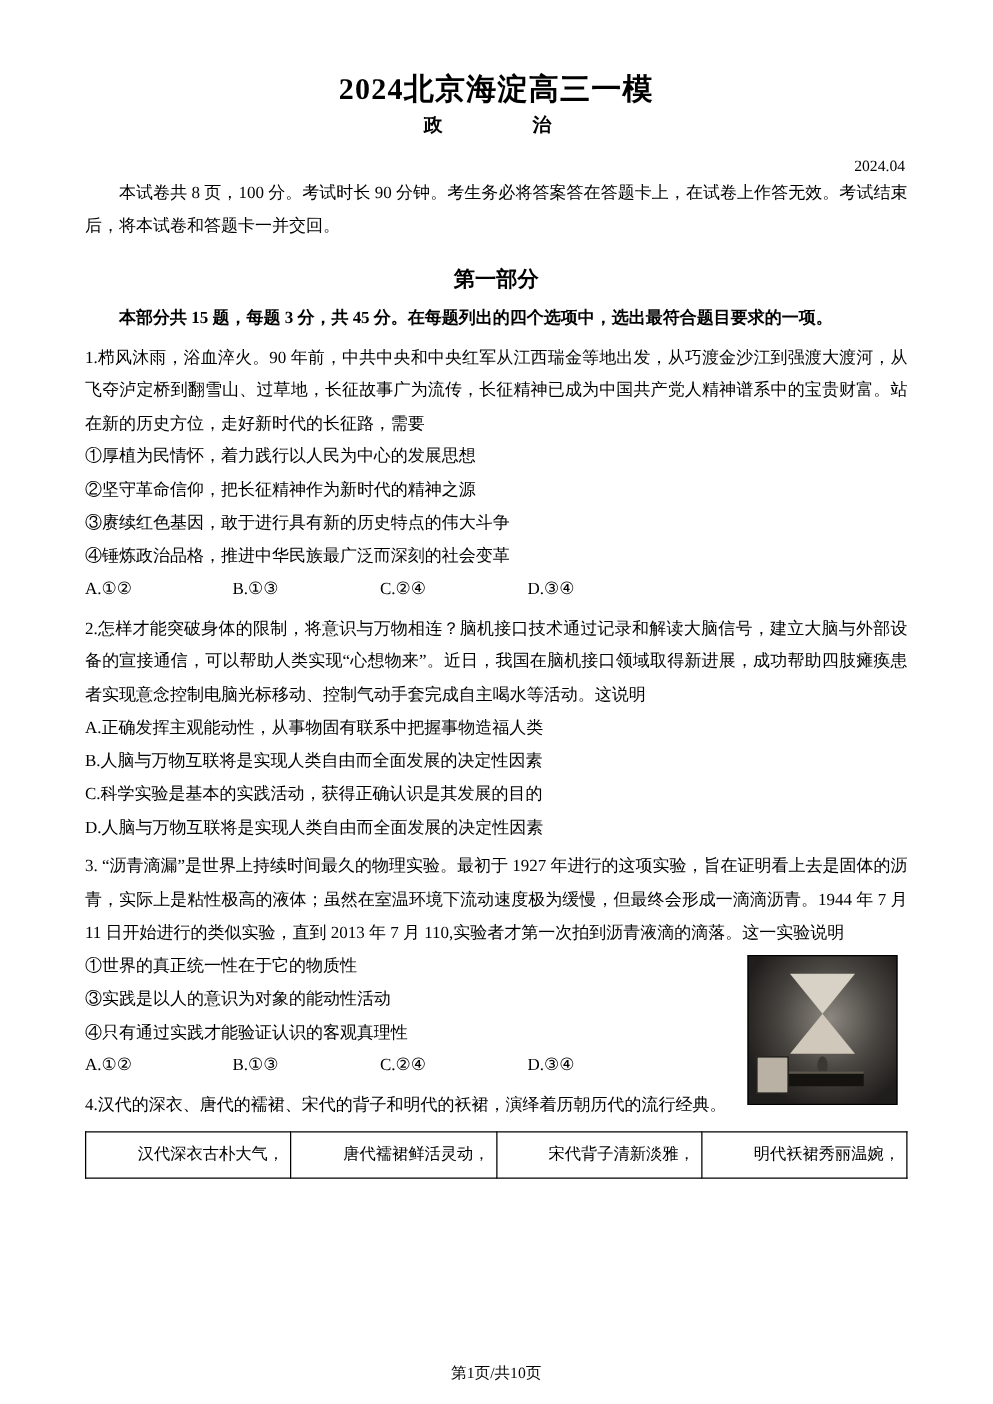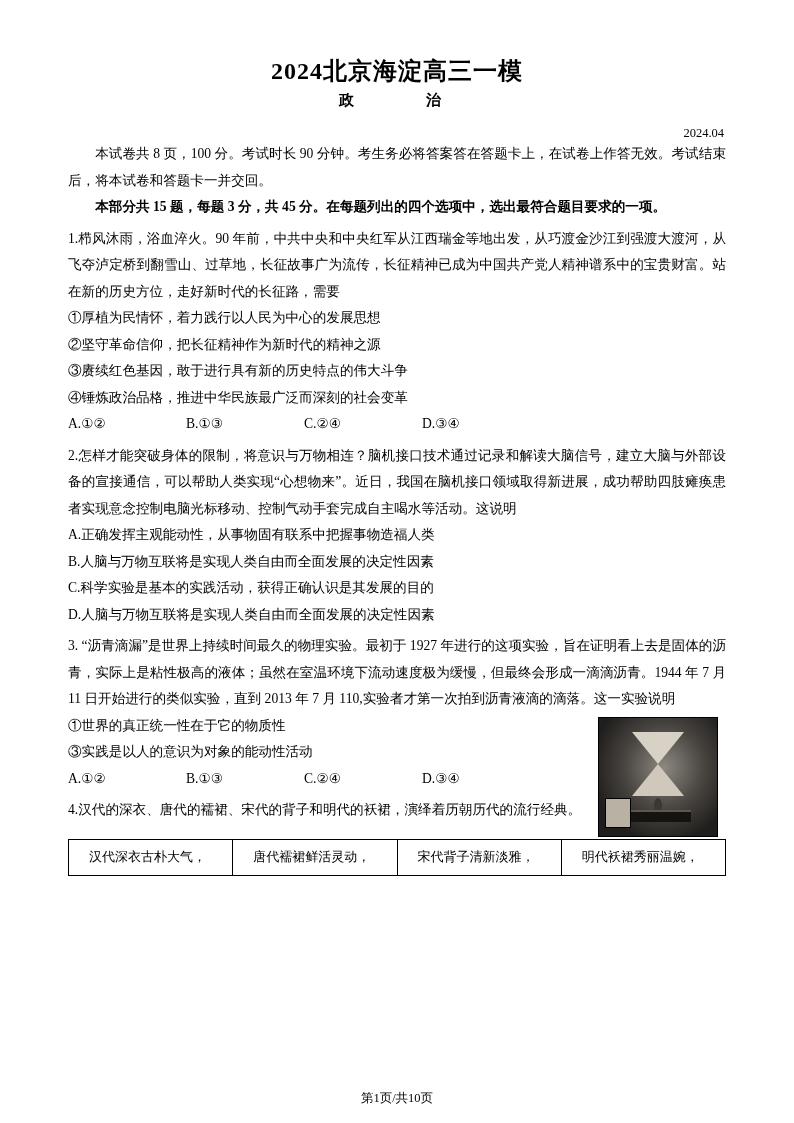--- a/index.html
+++ b/index.html
@@ -165,23 +165,23 @@
   .table-wrap {
     margin-top: 8px;
   }
   table.cn {
     border-collapse: collapse;
     width: 100%;
     table-layout: fixed;
   }
   table.cn td {
     border: 1px solid #000;
-    padding: 7px 5px 9px 20px;
+    padding: 7px 5px 9px 4px;
     font-size: 13px;
-    text-align: left;
+    text-align: right;
     font-family: "Liberation Serif", serif;
     line-height: 1.5;
   }
   .footer {
     position: absolute;
     left: 0;
     right: 0;
     bottom: 16px;
     text-align: center;
     font-size: 12.5px;
@@ -193,20 +193,21 @@
 
 <div class="page">
 
   <h1 class="title-main">2024北京海淀高三一模</h1>
   <h2 class="title-sub">政　　治</h2>
 
   <div class="date-line">2024.04</div>
 
   <p class="para indent2">本试卷共 8 页，100 分。考试时长 90 分钟。考生务必将答案答在答题卡上，在试卷上作答无效。考试结束后，将本试卷和答题卡一并交回。</p>
 
+  <div class="section-head">第一部分</div>
 
   <p class="para indent2 bold">本部分共 15 题，每题 3 分，共 45 分。在每题列出的四个选项中，选出最符合题目要求的一项。</p>
 
   <div>
     <p class="q">1.栉风沐雨，浴血淬火。90 年前，中共中央和中央红军从江西瑞金等地出发，从巧渡金沙江到强渡大渡河，从飞夺泸定桥到翻雪山、过草地，长征故事广为流传，长征精神已成为中国共产党人精神谱系中的宝贵财富。站在新的历史方位，走好新时代的长征路，需要</p>
     <p class="opt">①厚植为民情怀，着力践行以人民为中心的发展思想</p>
     <p class="opt">②坚守革命信仰，把长征精神作为新时代的精神之源</p>
     <p class="opt">③赓续红色基因，敢于进行具有新的历史特点的伟大斗争</p>
     <p class="opt">④锤炼政治品格，推进中华民族最广泛而深刻的社会变革</p>
     <div class="choices">
@@ -229,20 +230,21 @@
     <p class="q">3. “沥青滴漏”是世界上持续时间最久的物理实验。最初于 1927 年进行的这项实验，旨在证明看上去是固体的沥青，实际上是粘性极高的液体；虽然在室温环境下流动速度极为缓慢，但最终会形成一滴滴沥青。1944 年 7 月 11 日开始进行的类似实验，直到 2013 年 7 月 110,实验者才第一次拍到沥青液滴的滴落。这一实验说明</p>
     <div class="figure">
       <div class="fig-inner"></div>
       <div class="fig-hour"></div>
       <div class="fig-drop"></div>
       <div class="fig-stand"></div>
       <div class="fig-label"></div>
     </div>
     <p class="opt">①世界的真正统一性在于它的物质性</p>
     <p class="opt">③实践是以人的意识为对象的能动性活动</p>
+    <p class="opt">④只有通过实践才能验证认识的客观真理性</p>
     <div class="choices">
       <span class="ch-a">A.①②</span>
       <span class="ch-b">B.①③</span>
       <span class="ch-c">C.②④</span>
       <span class="ch-d">D.③④</span>
     </div>
   </div>
 
   <div>
     <p class="q">4.汉代的深衣、唐代的襦裙、宋代的背子和明代的袄裙，演绎着历朝历代的流行经典。</p>

